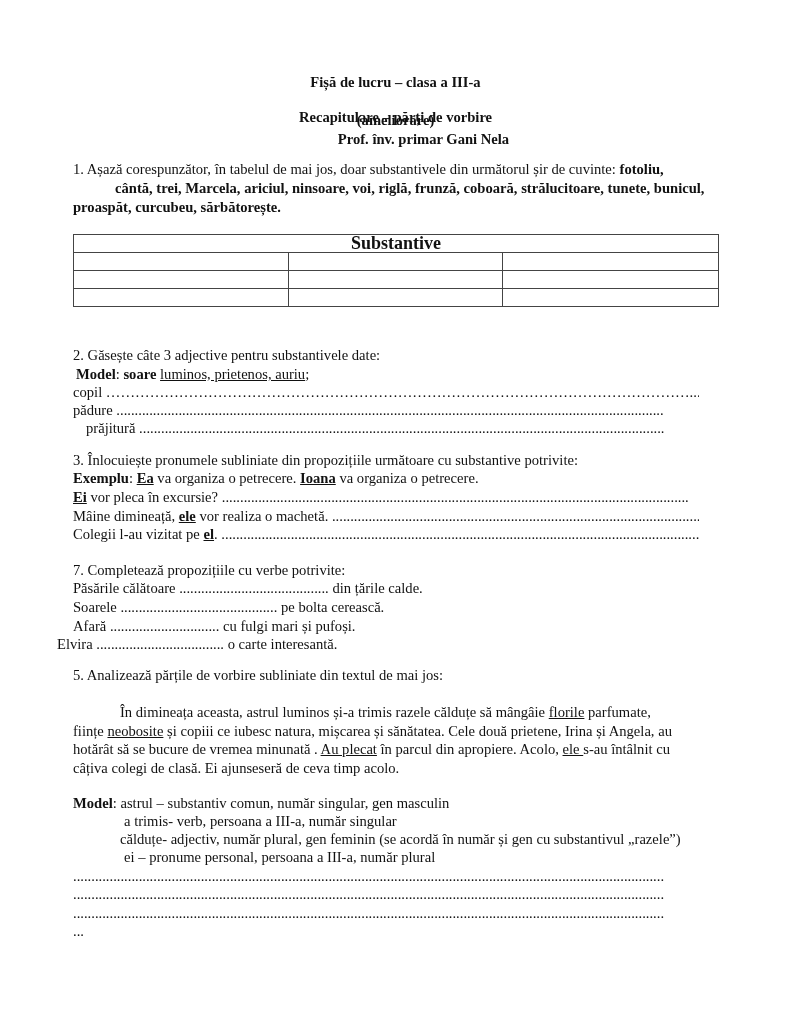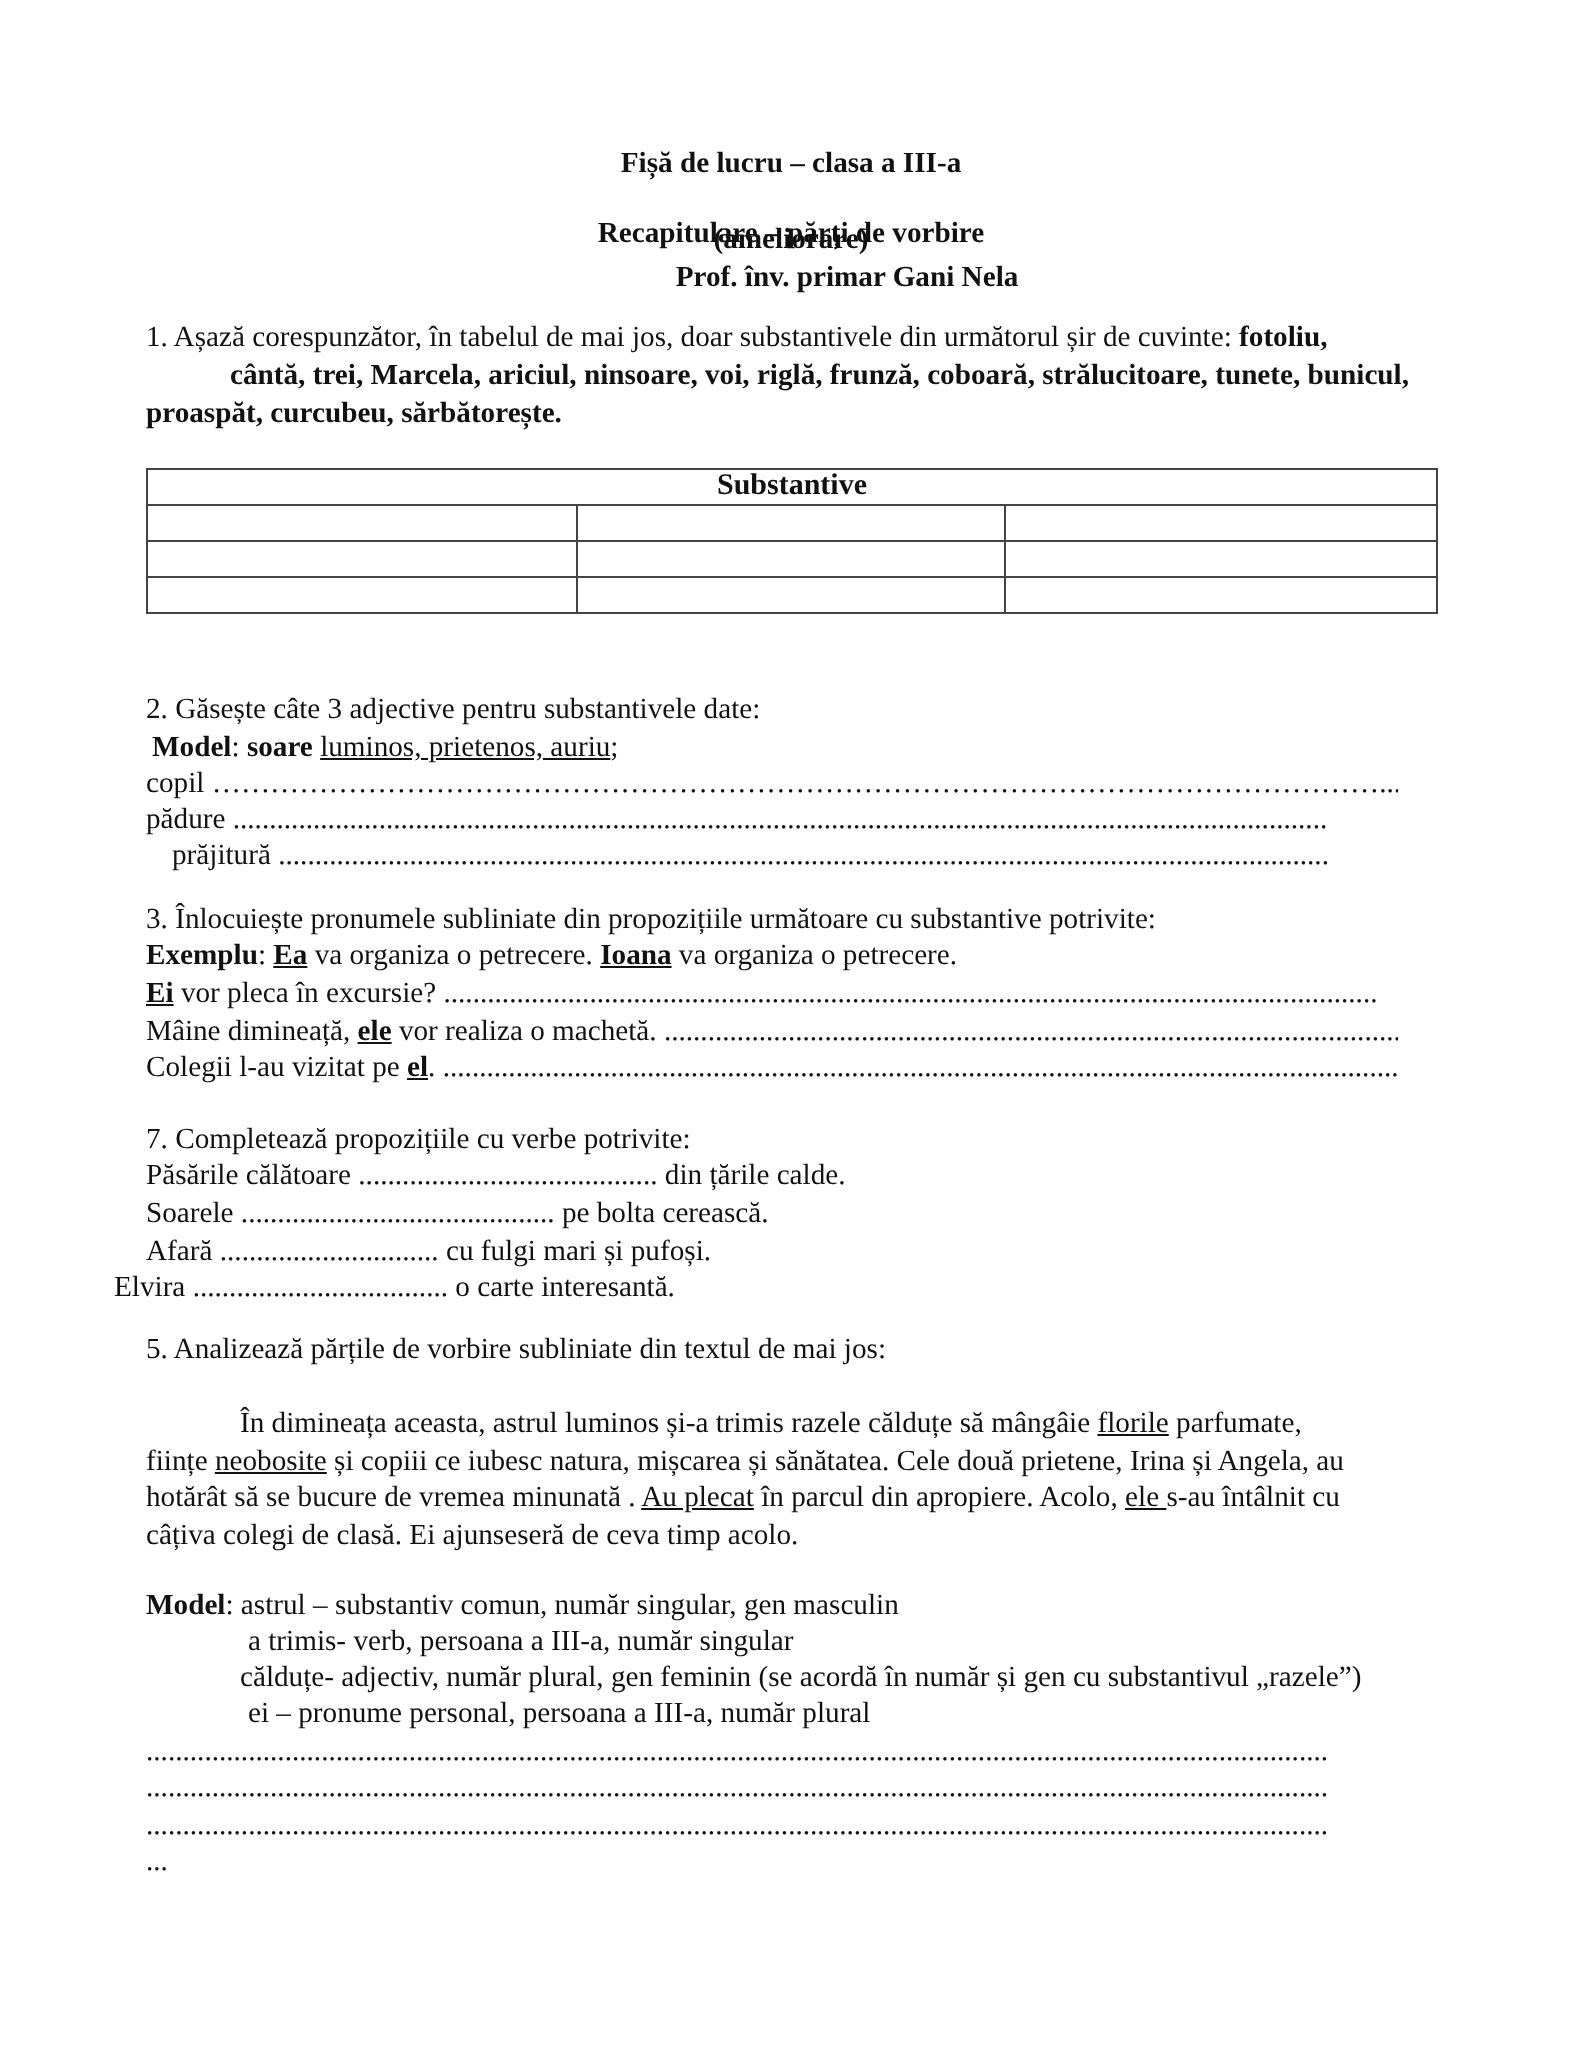--- a/index.html
+++ b/index.html
@@ -13,21 +13,21 @@
   b, .b { font-weight: bold; }
   u, .u { text-decoration: underline; }
   .dots { overflow: hidden; white-space: nowrap; }
 
   table.subst {
     position: absolute; left: 73px; top: 234px; width: 645px;
     border-collapse: collapse; table-layout: fixed;
   }
   table.subst td, table.subst th {
     border: 1px solid #444; height: 17px; padding: 0;
-    text-align: center; font-weight: bold; font-size: 15px; line-height: 17px;
+    text-align: center; font-weight: bold; font-size: 18px; line-height: 17px;
   }
 </style>
 </head>
 <body>
 
 <div class="abs title" style="top:73px;">Fișă de lucru – clasa a III-a</div>
 <div class="abs title" style="top:108px;">Recapitulare – părți de vorbire</div>
 <div class="abs title" style="top:111px;">(ameliorare)</div>
 <div class="abs title" style="top:130px;margin-left:28px;">Prof. înv. primar Gani Nela</div>
 

